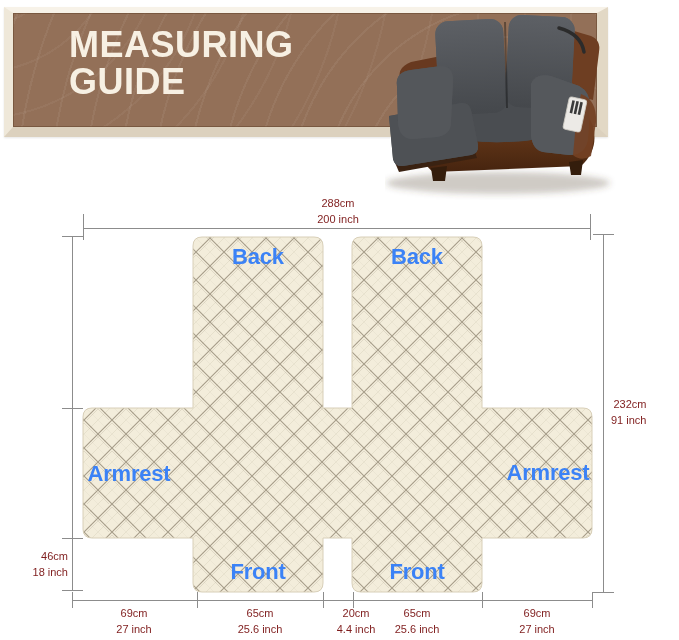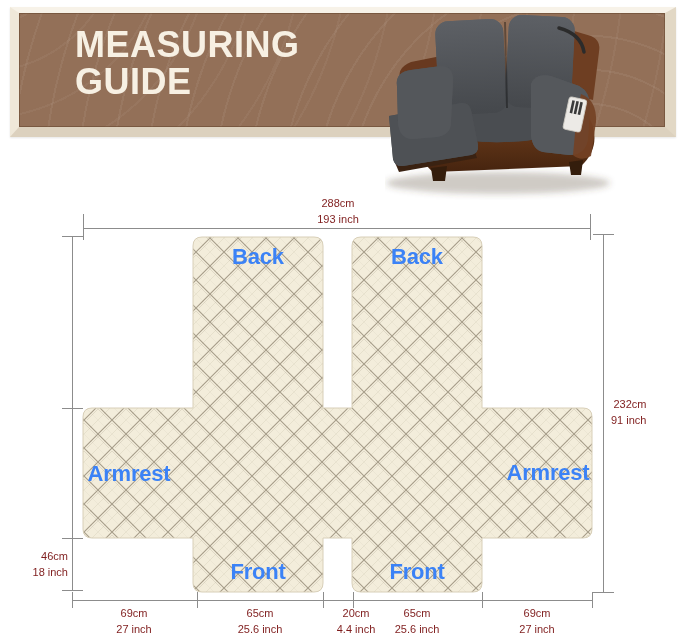--- a/index.html
+++ b/index.html
@@ -3,21 +3,21 @@
 <meta charset="utf-8">
 <style>
   html,body{margin:0;padding:0;background:#ffffff;}
   .stage{
     position:relative;width:679px;height:640px;background:#ffffff;
     font-family:"Liberation Sans",sans-serif;overflow:hidden;
   }
 
   
   .banner{
-    position:absolute;left:10px;top:7px;width:666px;height:130px;
+    position:absolute;left:4px;top:7px;width:604px;height:130px;
     box-sizing:border-box;
     border-style:solid;
     border-width:6px 11px 10px 9px;
     border-color:#F7F2E8 #E2D8C5 #DCD1BE #EFE8D9;
     background-color:#937058;
     background-image:
       repeating-radial-gradient(circle at 88% 170%, rgba(255,255,255,.055) 0 2px, transparent 2px 34px),
       repeating-radial-gradient(circle at -6% -70%, rgba(255,255,255,.045) 0 2px, transparent 2px 46px);
     background-clip:padding-box;
     box-shadow: inset 0 0 0 1px rgba(96,64,40,.5), 0 1px 2px rgba(0,0,0,.10);
@@ -95,21 +95,21 @@
 
   <div class="piece-label" style="left:258px;top:257px">Back</div>
   <div class="piece-label" style="left:417px;top:257px">Back</div>
   <div class="piece-label" style="left:129px;top:474px">Armrest</div>
   <div class="piece-label" style="left:548px;top:473px">Armrest</div>
   <div class="piece-label" style="left:258px;top:572px">Front</div>
   <div class="piece-label" style="left:417px;top:572px">Front</div>
 
   <div class="measure center" style="left:338px;top:196px">
     <div>288cm</div>
-    <div>193 inch</div>
+    <div>200 inch</div>
   </div>
 
   <div class="measure rightcol" style="top:549px">
     <div>46cm</div>
     <div>18 inch</div>
   </div>
 
   <div class="measure leftcol" style="left:611px;top:397px">
     <div>232cm</div>
     <div>91 inch</div>

